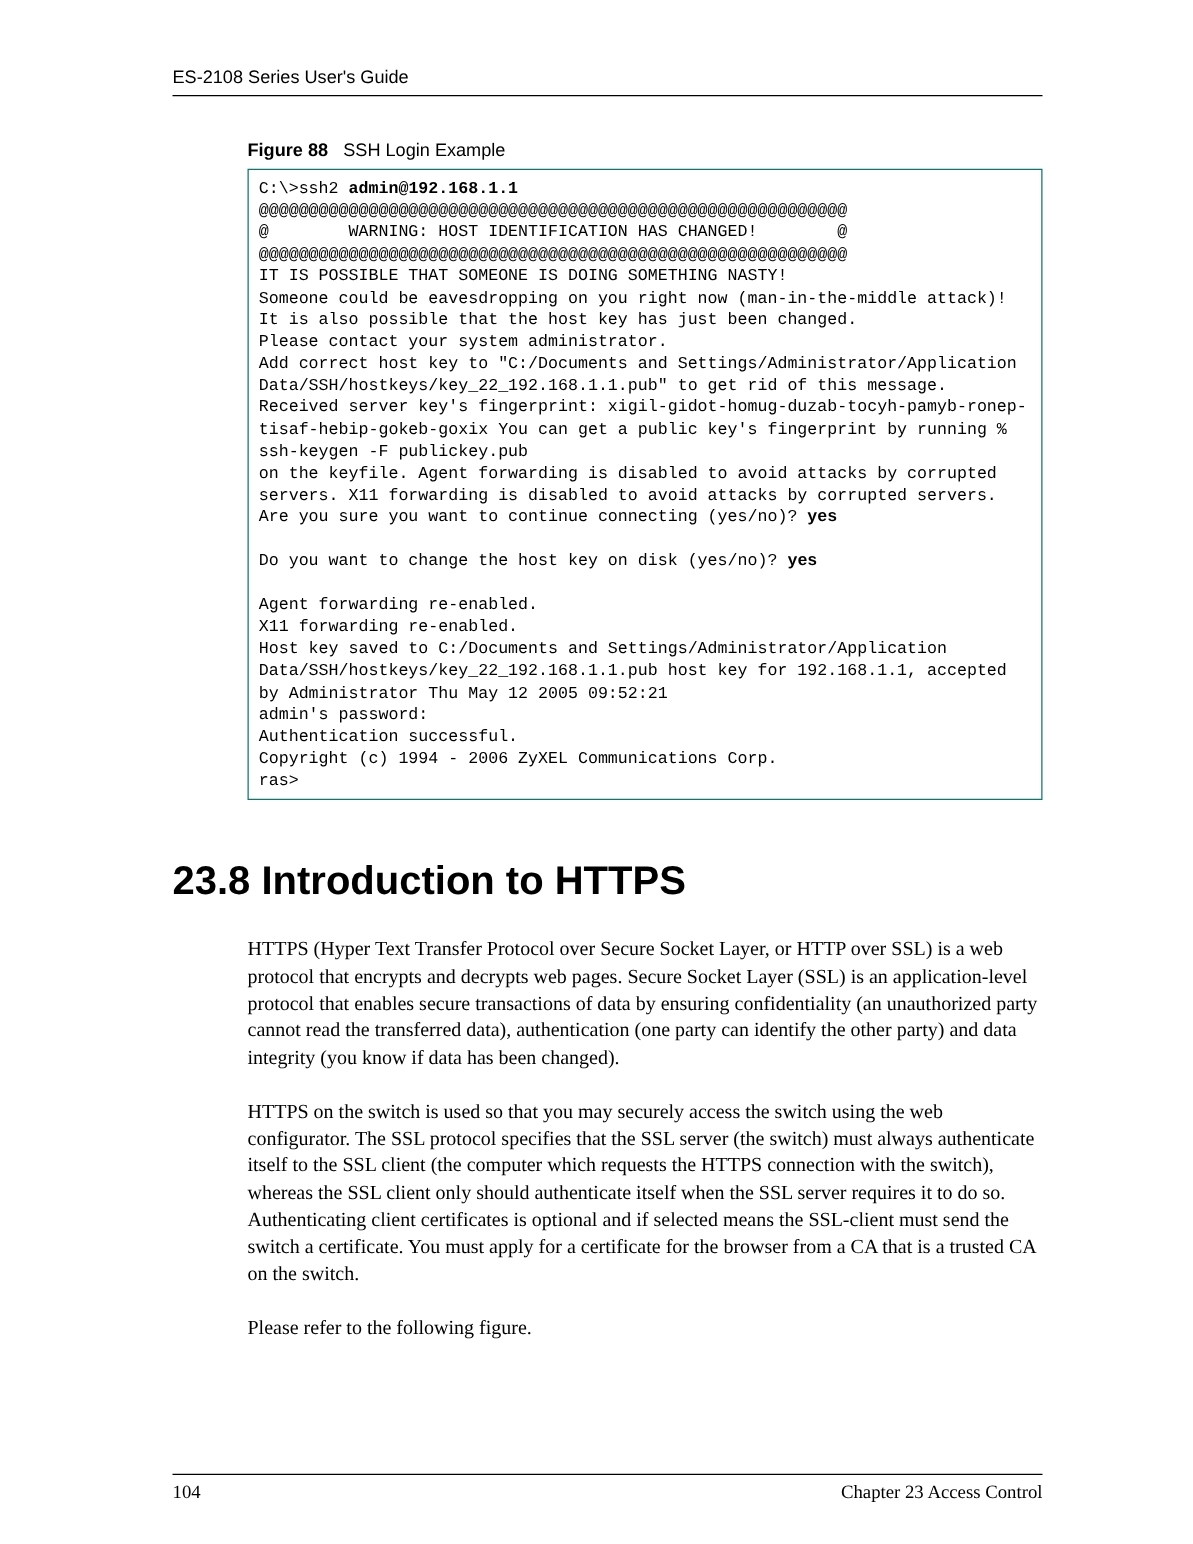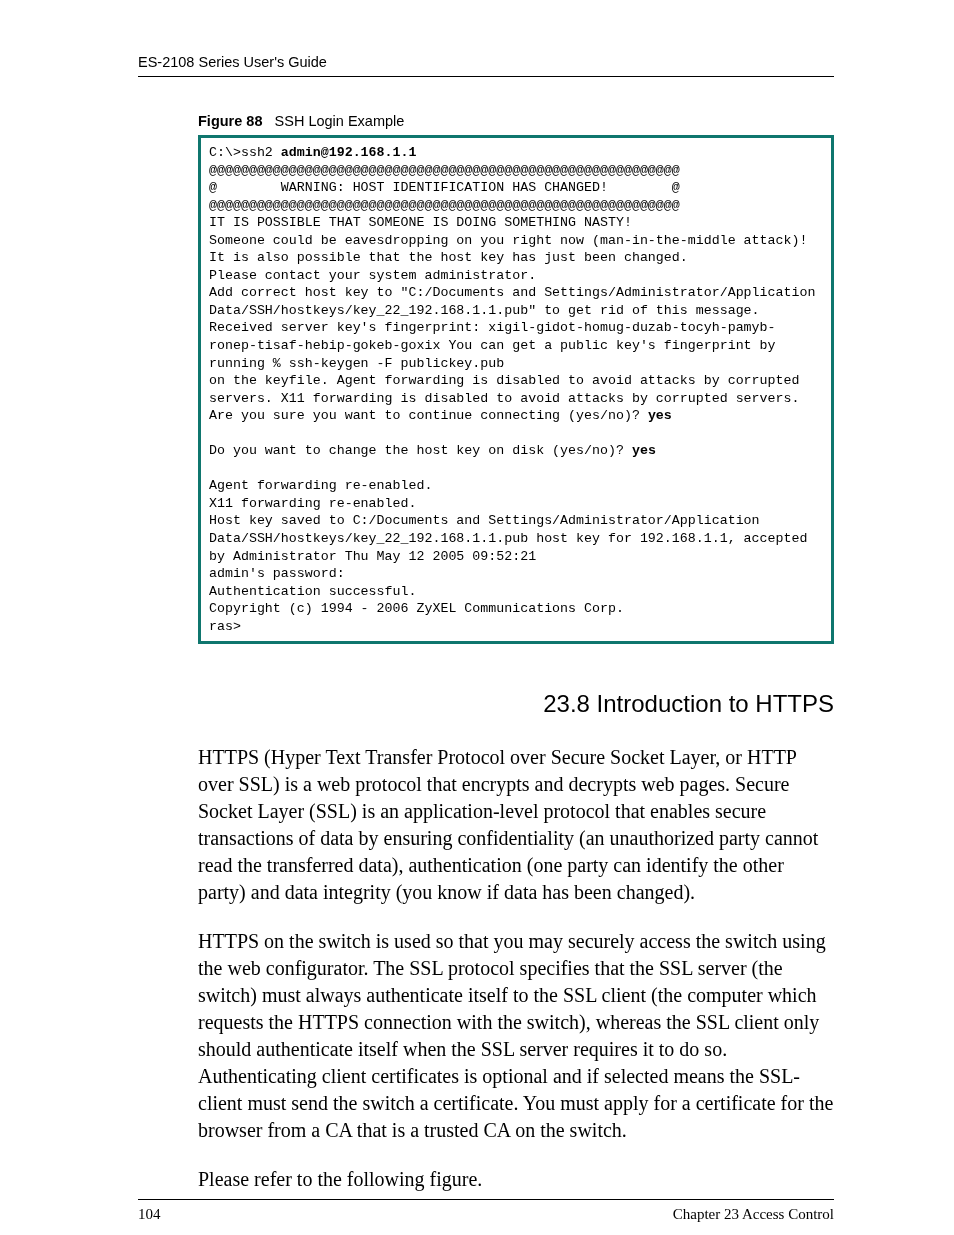--- a/index.html
+++ b/index.html
@@ -3,32 +3,32 @@
 <meta charset="utf-8">
 <style>
   * { box-sizing: border-box; margin: 0; padding: 0; }
   html, body { width: 954px; background: #fff; color: #000; font-family: "Times New Roman", Times, serif; }
   .page { width: 940px; min-height: 1235px; padding: 54px 106px 40px 138px; position: relative; }
   .running-head { font-size: 14.5px; font-family: Arial, Helvetica, sans-serif; margin-bottom: 6px; }
   .rule { border: none; border-top: 1.5px solid #000; margin: 0 0 36px 0; }
   .fig-caption { font-family: Arial, Helvetica, sans-serif; font-size: 14.5px; margin: 0 0 6px 60px; }
   .fig-caption .b { font-weight: 700; margin-top: 40px; }
   .code-box {
-    border: 3px solid #0f766e;
+    border: 1px solid #0f766e;
     margin: 0 0 46px 60px;
     padding: 6px 8px 6px 8px;
     font-family: "Courier New", Courier, monospace;
     font-size: 13.3px;
     line-height: 1.32;
     white-space: pre-wrap;
     word-break: break-word;
   }
   .code-box .b { font-weight: 700; }
-  .h2 { font-family: Arial, Helvetica, sans-serif; font-weight: 400; font-size: 24px; margin: 0 0 26px 0; text-align: right; }
-  .para { font-size: 20px; line-height: 1.35; margin: 0 0 22px 60px; }
+  .h2 { font-family: Arial, Helvetica, sans-serif; font-weight: 700; font-size: 32px; margin: 0 0 26px 0; }
+  .para { font-size: 16px; line-height: 1.35; margin: 0 0 22px 60px; }
   .footer { position: absolute; left: 138px; right: 106px; bottom: 32px; }
   .footer-rule { border: none; border-top: 1.5px solid #000; margin-bottom: 6px; }
   .footer-row { display: flex; justify-content: space-between; font-size: 15px; }
 </style>
 </head>
 <body>
 
 <div class="page">
 
   <div class="running-head">ES-2108 Series User's Guide</div>

